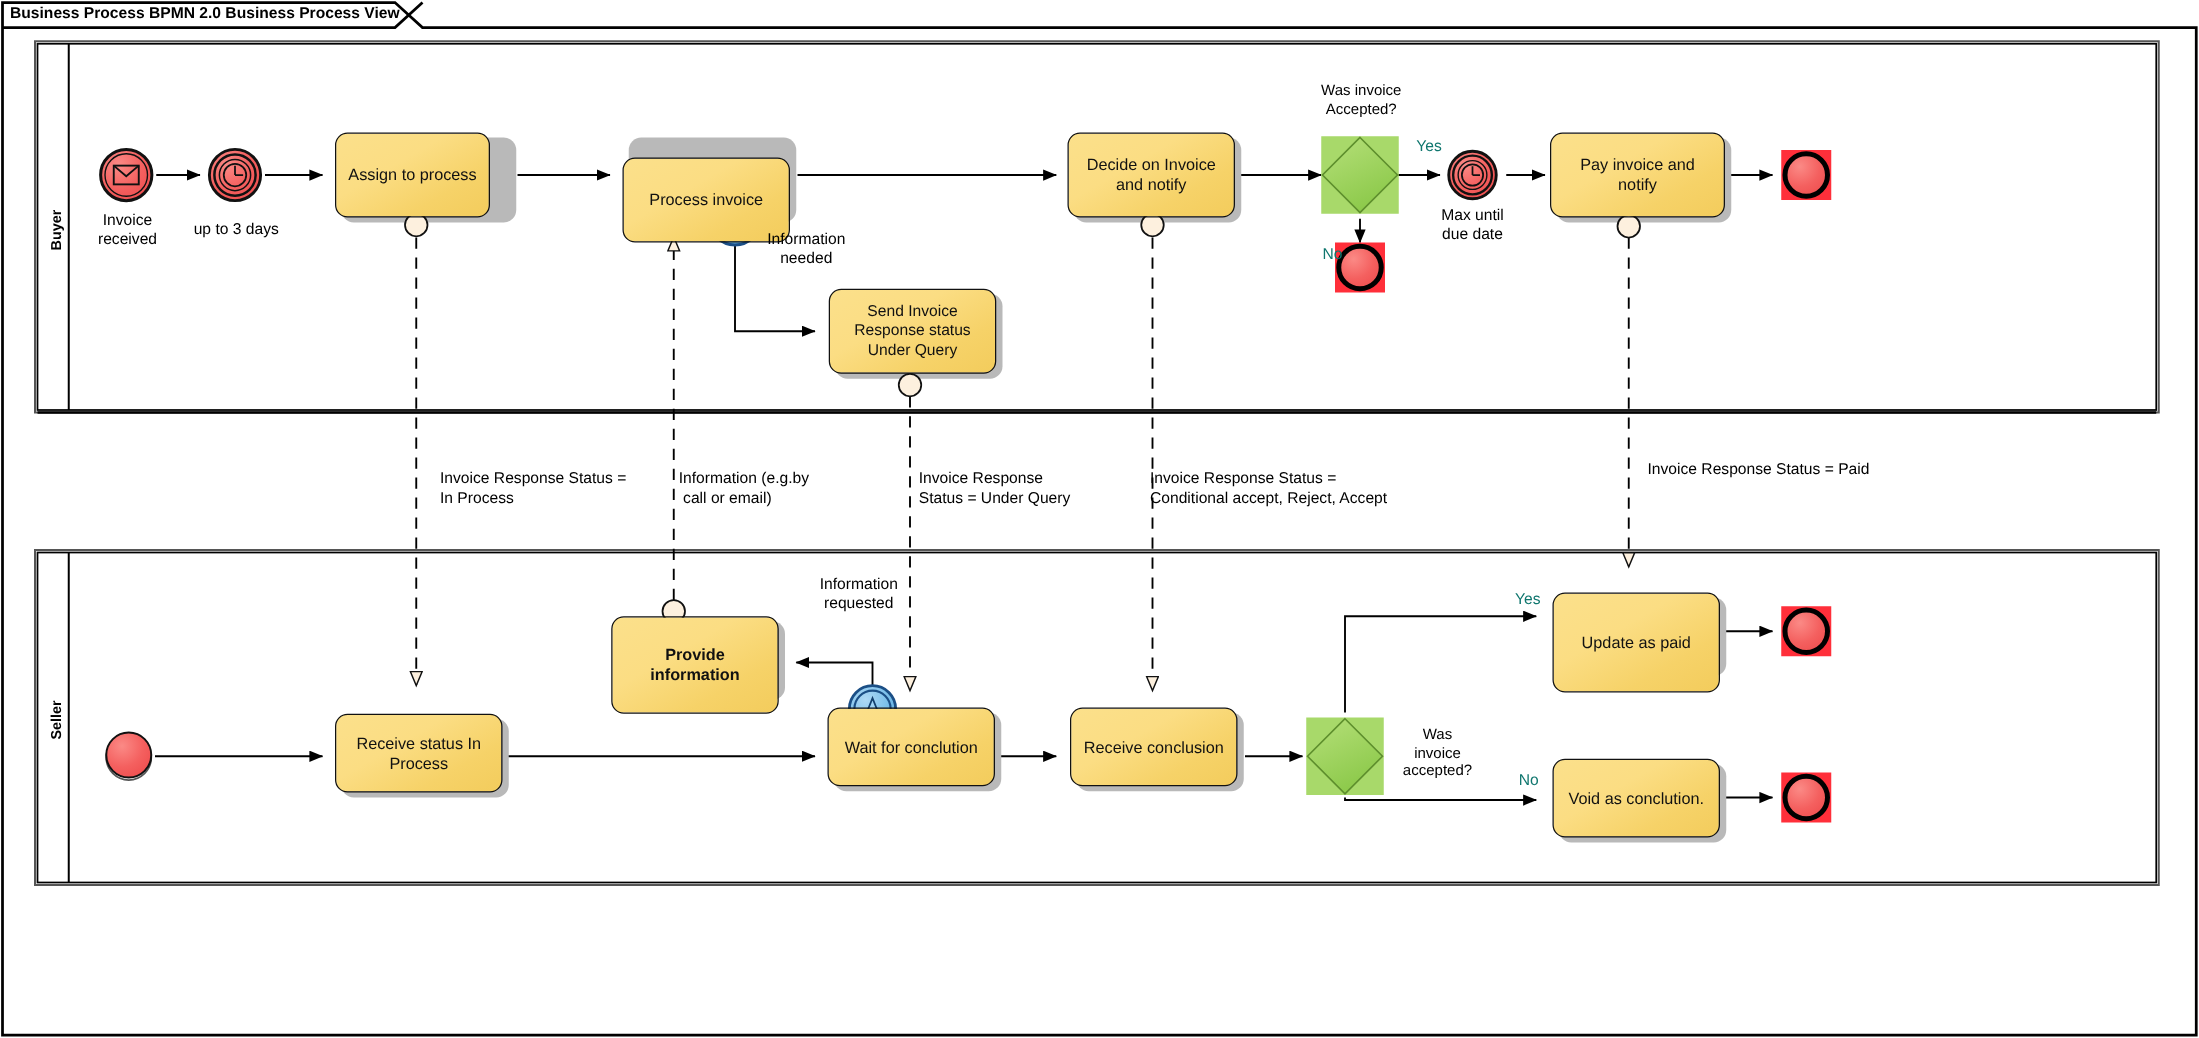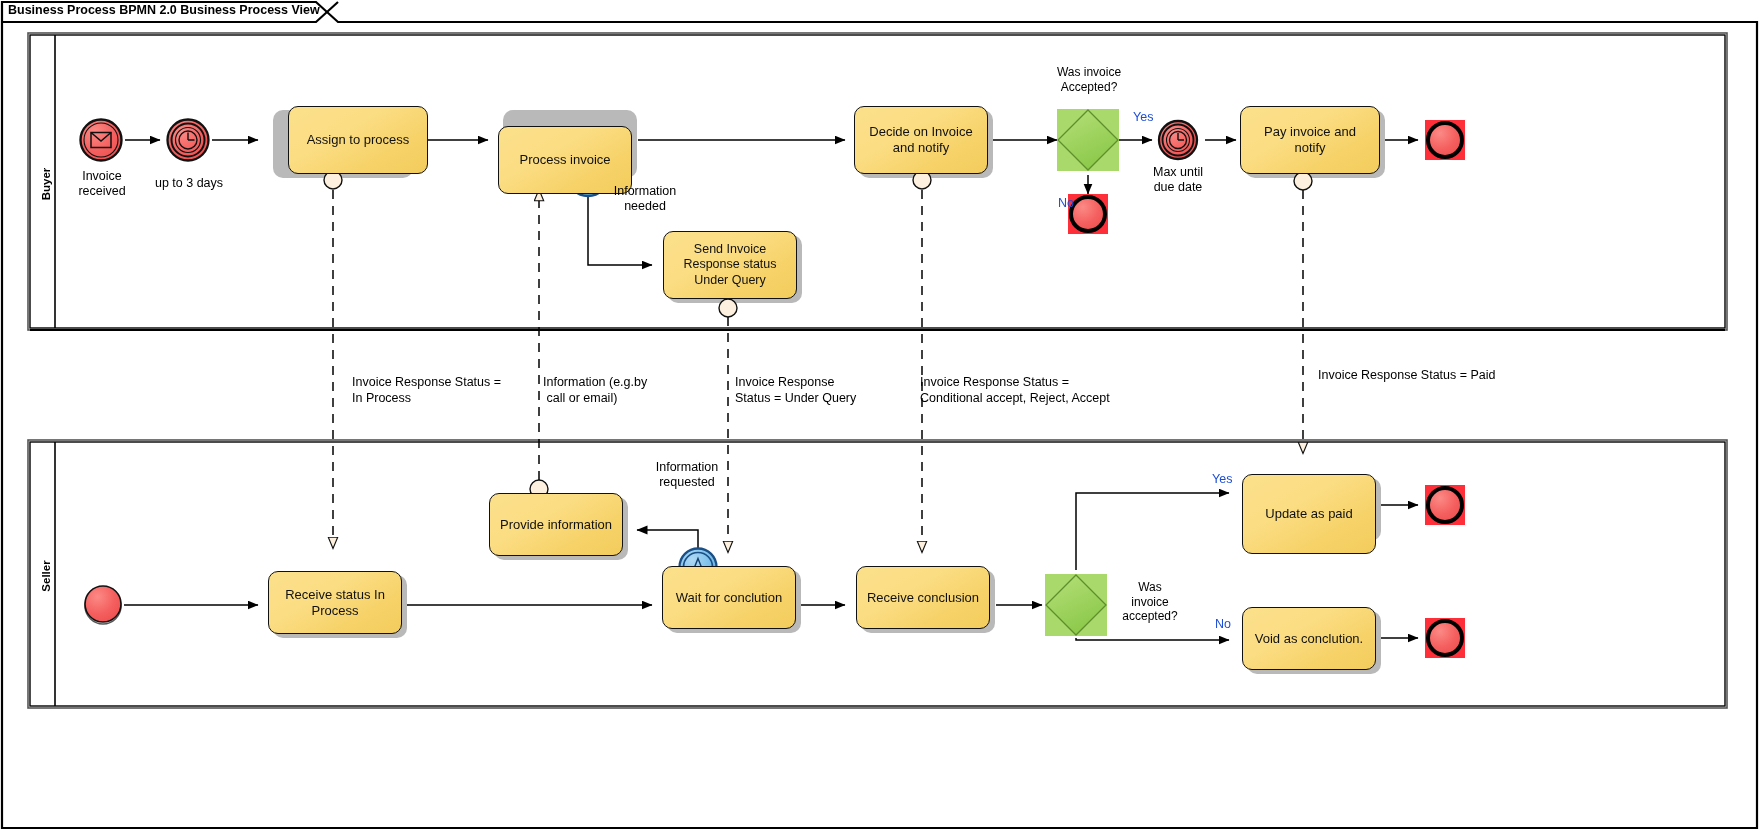--- a/index.html
+++ b/index.html
@@ -17,21 +17,21 @@
   
   .task{position:absolute;box-sizing:border-box;border:1.6px solid #111;border-radius:10px;
         background:linear-gradient(150deg,#fbe08b 0%,#fbdd83 38%,#f6d268 72%,#f3cc5c 100%);
         display:flex;align-items:center;justify-content:center;text-align:center;
         font-size:13px;color:#111;line-height:1.22;padding:2px 6px;}
 
   
   .annot{position:absolute;font-size:12.5px;color:#000;line-height:1.25;white-space:pre;}
 
   
-  .flowlbl{position:absolute;font-size:12.5px;color:#1d4ed8;white-space:nowrap;}
+  .flowlbl{position:absolute;font-size:12.5px;color:#0f766e;white-space:nowrap;}
 
   
   .evcap{position:absolute;font-size:12.5px;color:#000;text-align:center;line-height:1.22;white-space:pre;}
 
   
   .gwcap{position:absolute;font-size:12px;color:#000;text-align:center;line-height:1.22;white-space:pre;}
 </style>
 </head>
 <body>
 
@@ -237,39 +237,39 @@
       <circle cx="539" cy="489" r="9" fill="#fdf0de" stroke="#111" stroke-width="1.4"></circle>
     </g>
 
   </svg>
 
   <div class="title-text">Business Process BPMN 2.0 Business Process View</div>
 
   <div class="lane-cap" style="left:16px;top:178px;width:60px;transform:rotate(-90deg);text-align:center;">Buyer</div>
   <div class="lane-cap" style="left:14px;top:570px;width:64px;transform:rotate(-90deg);text-align:center;">Seller</div>
 
-  <div class="task" style="left:268px;top:106px;width:140px;height:68px;margin-left:20px;">Assign to process</div>
+  <div class="task" style="left:268px;top:106px;width:124px;height:68px;">Assign to process</div>
 
   <div class="task" style="left:498px;top:106px;width:134px;height:68px;margin-top:20px;">Process invoice</div>
 
   <div class="task" style="left:663px;top:231px;width:134px;height:68px;font-size:12.5px;">Send Invoice
 Response status
 
 Under Query</div>
 
   <div class="task" style="left:854px;top:106px;width:134px;height:68px;">Decide on Invoice
 and notify</div>
 
   <div class="task" style="left:1240px;top:106px;width:140px;height:68px;">Pay invoice and
 notify</div>
 
   <div class="task" style="left:268px;top:571px;width:134px;height:63px;">Receive status In
 Process</div>
 
-  <div class="task" style="left:489px;top:493px;width:134px;height:63px;">Provide information</div>
+  <div class="task" style="left:489px;top:493px;width:134px;height:78px;font-weight:bold;">Provide information</div>
 
   <div class="task" style="left:662px;top:566px;width:134px;height:63px;">Wait for conclution</div>
 
   <div class="task" style="left:856px;top:566px;width:134px;height:63px;">Receive conclusion</div>
 
   <div class="task" style="left:1242px;top:474px;width:134px;height:80px;">Update as paid</div>
 
   <div class="task" style="left:1242px;top:607px;width:134px;height:63px;">Void as conclution.</div>
 
   <div class="evcap" style="left:56px;top:169px;width:92px;">Invoice

